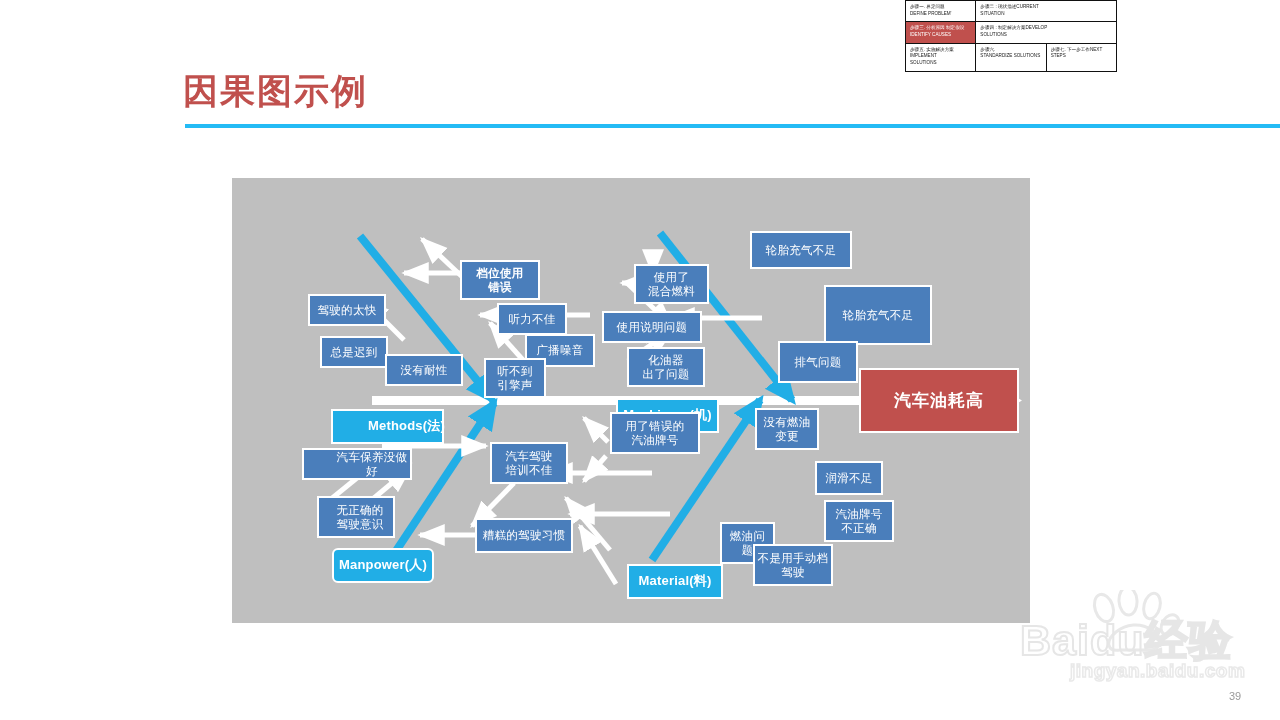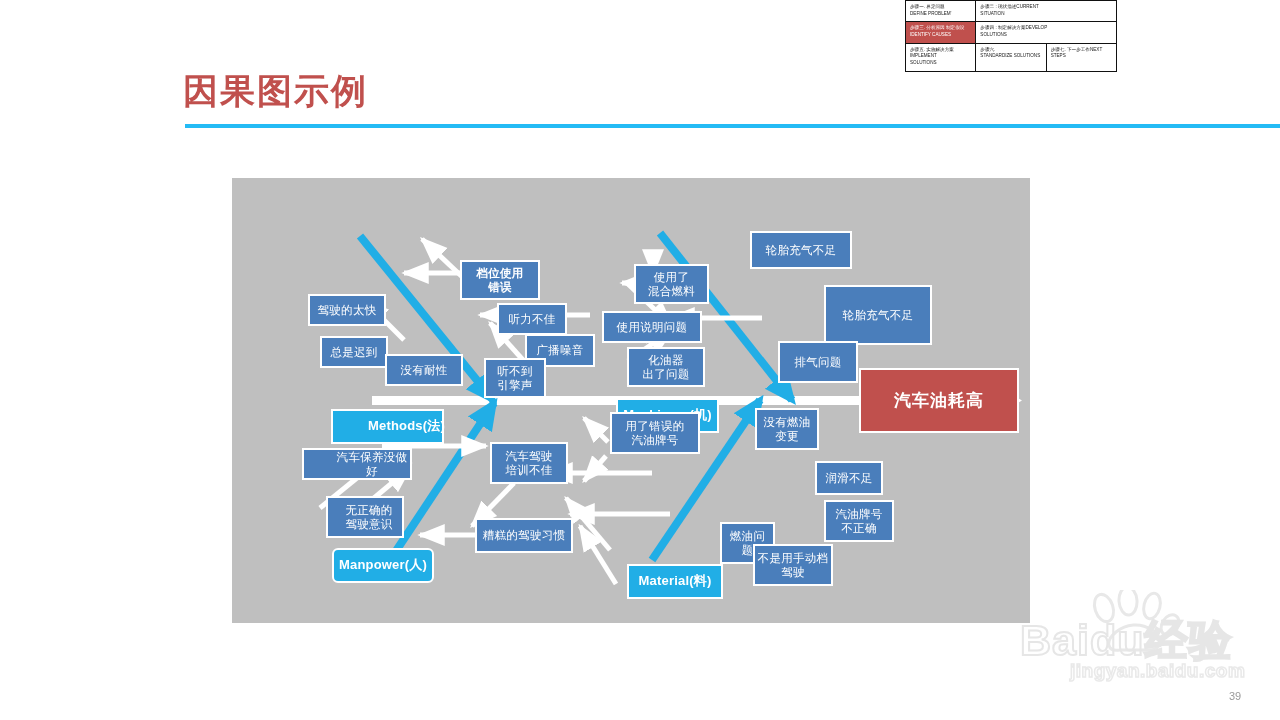--- a/index.html
+++ b/index.html
@@ -270,21 +270,21 @@
   <div class="node cause" style="left:252px;top:180px;width:62px;height:40px;">听不到<br>引擎声</div>
 
   <div class="node cause" style="left:402px;top:86px;width:75px;height:40px;">使用了<br>混合燃料</div>
   <div class="node cause" style="left:370px;top:133px;width:100px;height:32px;">使用说明问题</div>
   <div class="node cause" style="left:395px;top:169px;width:78px;height:40px;">化油器<br>出了问题</div>
   <div class="node cause" style="left:518px;top:53px;width:102px;height:38px;">轮胎充气不足</div>
   <div class="node cause" style="left:592px;top:107px;width:108px;height:60px;">轮胎充气不足</div>
   <div class="node cause" style="left:546px;top:163px;width:80px;height:42px;">排气问题</div>
 
   <div class="node cause" style="left:70px;top:270px;width:110px;height:32px;padding-left:32px;">汽车保养没做好</div>
-  <div class="node cause" style="left:94px;top:318px;width:78px;height:42px;padding-left:10px;">无正确的<br>驾驶意识</div>
+  <div class="node cause" style="left:85px;top:318px;width:78px;height:42px;padding-left:10px;">无正确的<br>驾驶意识</div>
   <div class="node cause" style="left:258px;top:264px;width:78px;height:42px;">汽车驾驶<br>培训不佳</div>
   <div class="node cause" style="left:243px;top:340px;width:98px;height:35px;">糟糕的驾驶习惯</div>
 
   <div class="node cause" style="left:378px;top:234px;width:90px;height:42px;">用了错误的<br>汽油牌号</div>
   <div class="node cause" style="left:488px;top:344px;width:55px;height:42px;">燃油问题</div>
   <div class="node cause" style="left:523px;top:230px;width:64px;height:42px;">没有燃油<br>变更</div>
   <div class="node cause" style="left:583px;top:283px;width:68px;height:34px;">润滑不足</div>
   <div class="node cause" style="left:592px;top:322px;width:70px;height:42px;">汽油牌号<br>不正确</div>
   <div class="node cause" style="left:521px;top:366px;width:80px;height:42px;">不是用手动档<br>驾驶</div>
 </div>

